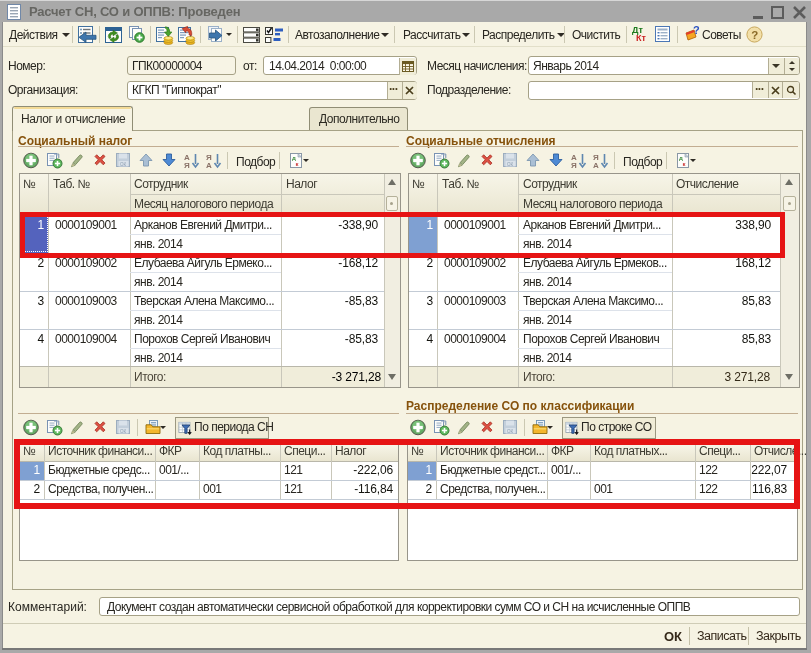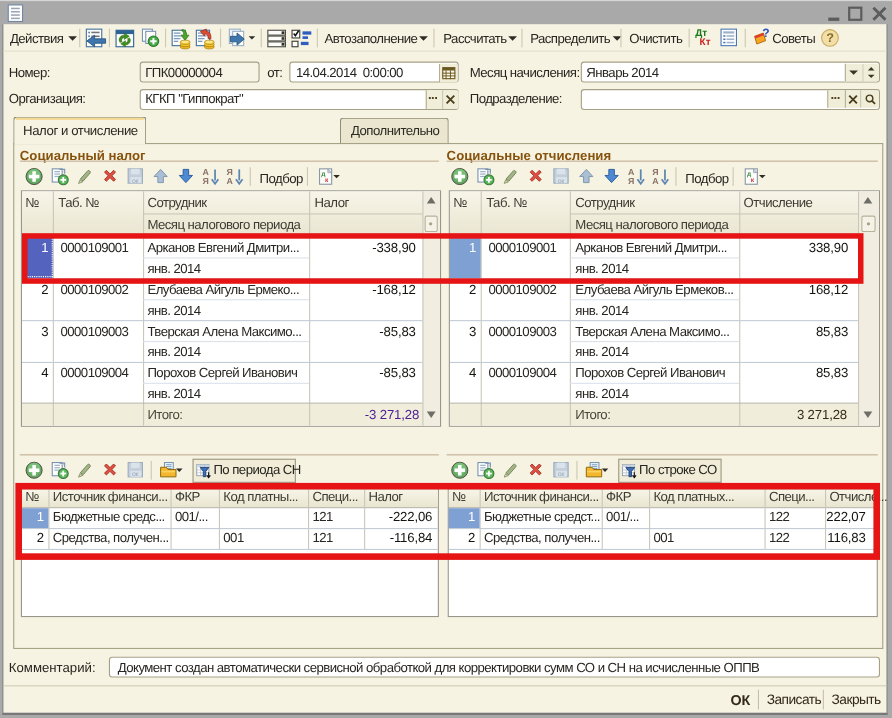--- a/index.html
+++ b/index.html
@@ -98,20 +98,21 @@
 
   <div class="ab" style="left:0;top:0;width:811px;height:22px;background:#a9a9a9"></div>
   <div class="ab" style="left:0;top:0;width:811px;height:1px;background:#d7d7d7"></div>
   <svg style="left:7px;top:4px" width="15" height="16" viewBox="0 0 15 16">
     <rect x="0.5" y="0.5" width="13" height="15" fill="#fff" stroke="#7088a8"></rect>
     <rect x="3" y="3" width="8" height="1.4" fill="#9aa6b4"></rect>
       <rect x="3" y="6" width="8" height="1.4" fill="#9aa6b4"></rect>
     <rect x="3" y="9" width="8" height="1.4" fill="#9aa6b4"></rect>
       <rect x="3" y="12" width="8" height="1.4" fill="#9aa6b4"></rect>
   </svg>
+  <div class="t" style="left:29px;top:5px;font-weight:bold;font-size:13px;color:#666662;letter-spacing:-0.2px">Расчет СН, СО и ОППВ: Проведен</div>
   <div class="ab" style="left:753px;top:16px;width:10px;height:3px;background:#5c5c5c"></div>
   <div class="ab" style="left:771px;top:6px;width:13px;height:13px;border:2px solid #5c5c5c"></div>
   <svg style="left:793px;top:6px" width="13" height="13" viewBox="0 0 13 13">
     <path d="M1 1 L12 12 M12 1 L1 12" stroke="#5c5c5c" stroke-width="2.6"></path>
   </svg>
 
   <div class="ab" style="left:3px;top:22px;width:803px;height:626px;background:#f6f3e3"></div>
   <div class="ab" style="left:2px;top:22px;width:1px;height:626px;background:#8a8a8a"></div>
   <div class="ab" style="left:806px;top:22px;width:1px;height:626px;background:#8a8a8a"></div>
   <div class="ab" style="left:2px;top:648px;width:805px;height:2px;background:#787878"></div>
@@ -409,21 +410,21 @@
   <div class="t" style="left:134px;top:314px">янв. 2014</div>
   <div class="num" style="left:278px;top:295px;width:100px">-85,83</div>
 
   <div class="num" style="left:19px;top:333px;width:25px">4</div>
   <div class="t" style="left:55px;top:333px">0000109004</div>
   <div class="t" style="left:134px;top:333px">Порохов Сергей Иванович</div>
   <div class="t" style="left:134px;top:352px">янв. 2014</div>
   <div class="num" style="left:278px;top:333px;width:100px">-85,83</div>
 
   <div class="t" style="left:134px;top:371px;color:#4c463a">Итого:</div>
-  <div class="num" style="left:278px;top:371px;width:103px;color:#4c1d95">-3 271,28</div>
+  <div class="num" style="left:278px;top:371px;width:103px;color:#000000">-3 271,28</div>
 
   <div class="ghdr" style="left:406px;top:134px">Социальные отчисления</div>
   <div class="gline" style="left:406px;top:146px;width:392px"></div>
   <div class="tbl" style="left:408px;top:173px;width:392px;height:215px"></div>
   <div class="th" style="left:409px;top:174px;width:390px;height:41px"></div>
   <div class="ab" style="left:409px;top:367px;width:390px;height:20px;background:#f0edda"></div>
   <div class="ab" style="left:780px;top:174px;width:19px;height:213px;background:#f1eee1"></div>
   <div class="cv" style="left:437px;top:174px;height:213px"></div>
   <div class="cv" style="left:518px;top:174px;height:213px"></div>
   <div class="cv" style="left:672px;top:174px;height:213px"></div>
@@ -518,20 +519,21 @@
   <div class="t" style="left:48px;top:464px">Бюджетные средс...</div>
   <div class="t" style="left:159px;top:464px">001/...</div>
   <div class="t" style="left:284px;top:464px">121</div>
   <div class="num" style="left:293px;top:464px;width:100px">-222,06</div>
   <div class="num" style="left:19px;top:483px;width:21px">2</div>
   <div class="t" style="left:48px;top:483px">Средства, получен...</div>
   <div class="t" style="left:203px;top:483px">001</div>
   <div class="t" style="left:284px;top:483px">121</div>
   <div class="num" style="left:293px;top:483px;width:100px">-116,84</div>
 
+  <div class="ghdr" style="left:406px;top:399px">Распределение СО по классификации</div>
   <div class="gline" style="left:406px;top:413px;width:392px"></div>
   <svg style="left:410px;top:419px" width="17" height="17">
       <use href="#i-add"></use>
     </svg>
   <svg style="left:433px;top:419px" width="17" height="17">
       <use href="#i-copy"></use>
     </svg>
   <svg style="left:456px;top:419px" width="17" height="17">
       <use href="#i-pencil"></use>
     </svg>

